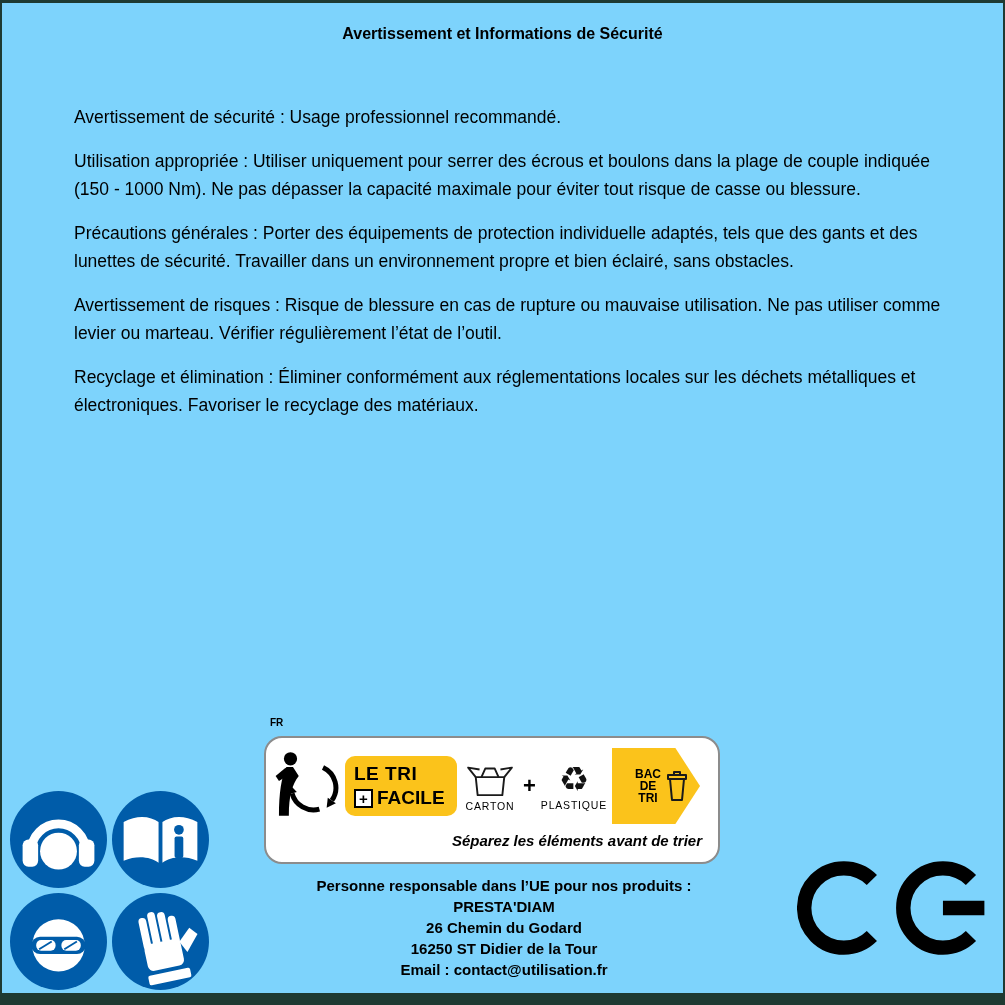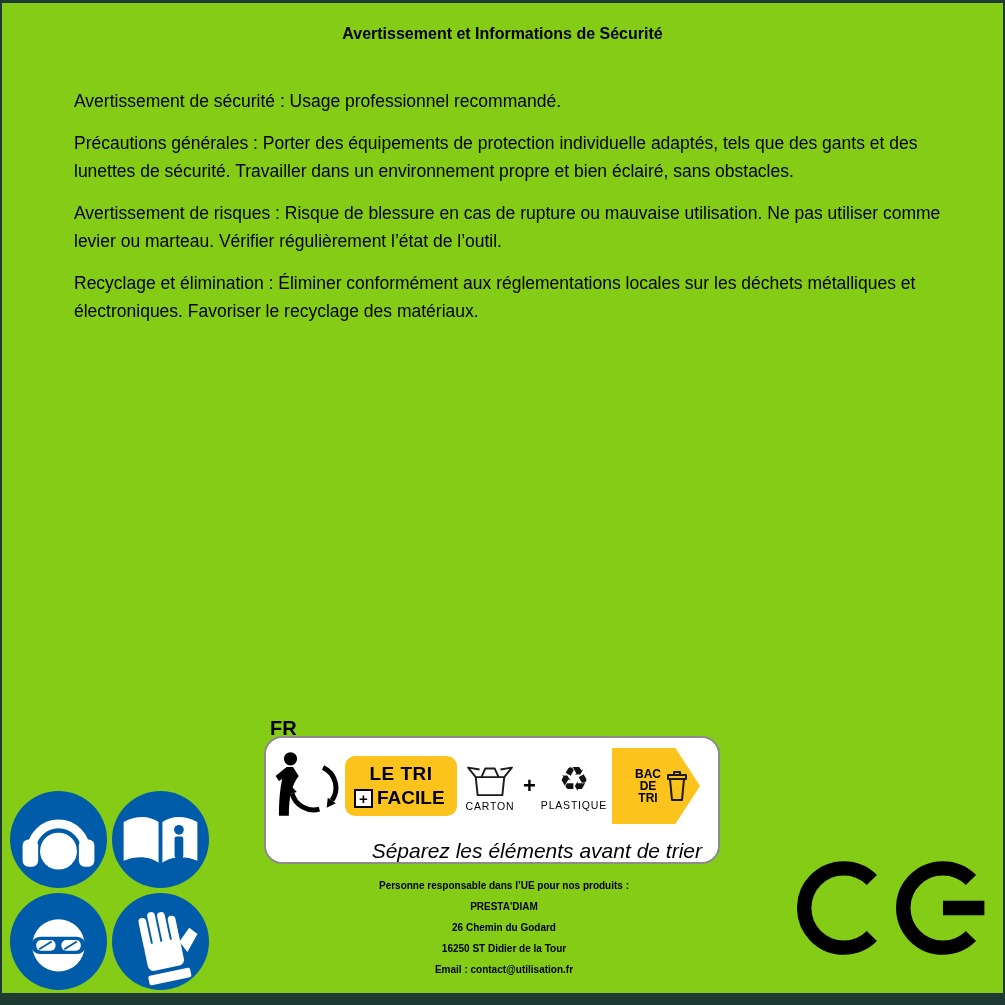--- a/index.html
+++ b/index.html
@@ -5,40 +5,40 @@
   * { margin:0; padding:0; box-sizing:border-box; }
   html,body { background:#fff; }
   body {
     width:1005px; height:1005px;
     font-family:"Liberation Sans", sans-serif;
     color:#000;
   }
   .page {
     position:relative;
     width:1005px; height:1005px;
-    background:#84cc16;
+    background:#7dd3fc;
     border-style:solid;
     border-color:var(--border-dark, #1E3A32);
     border-width:3px 2px 12px 2px;
     overflow:hidden;
   }
   .title {
     margin-top:22px;
     text-align:center;
     font-size:16px;
     font-weight:bold;
   }
   .paragraphs {
     position:absolute;
     left:72px; top:84px;
     width:872px;
     font-size:17.5px;
     line-height:28px;
   }
-  .paragraphs p { margin-bottom:14px; }
+  .paragraphs p { margin-bottom:14px;margin-top:16px; }
   .paragraphs p:nth-child(5) { margin-bottom:26px; }
 
   
   .ppe-grid {
     position:absolute; left:8px; top:788px;
     display:grid;
     grid-template-columns:97px 97px;
     grid-auto-rows:97px;
     gap:5px;
   }
@@ -46,38 +46,37 @@
     width:97px; height:97px; border-radius:50%;
     background:var(--mandatory-blue, #005CA9);
     display:flex; align-items:center; justify-content:center;
     overflow:hidden;
   }
   .ppe svg { width:97px; height:97px; }
 
   
   .fr-label {
     position:absolute; left:268px; top:714px;
-    font-size:20px; font-weight:bold;
+    font-size:10px; font-weight:bold;
   }
   .tri-block {
     position:absolute; left:262px; top:733px;
     width:456px; height:128px;
     background:#fff;
     border:2px solid var(--block-border-gray, #8C8C8C);
     border-radius:18px;
     padding:7px 8px 4px 8px;
   }
   .tri-row { display:flex; align-items:center; gap:5px; height:82px; }
   .triman { width:66px; height:78px; flex:0 0 auto; }
   .tri-banner {
     background:var(--tri-yellow, #FBC31B);
     border-radius:10px;
     width:112px; padding:7px 9px;
     flex:0 0 auto;
-    text-align:center;
   }
   .tri-banner .l1 { font-weight:bold; font-size:19px; letter-spacing:0.5px; }
   .tri-banner .l2 { display:flex; align-items:center; gap:4px; font-weight:bold; font-size:19px; margin-top:2px; }
   .plus-box {
     display:inline-flex; width:19px; height:19px;
     border:2.5px solid #000; background:#fff;
     align-items:center; justify-content:center;
     font-size:15px; font-weight:bold; line-height:1;
   }
   .material { display:flex; flex-direction:column; align-items:center; gap:2px; flex:0 0 auto; }
@@ -89,49 +88,50 @@
     flex:0 0 auto;
     width:88px; height:76px;
     background:var(--tri-yellow, #FBC31B);
     clip-path:polygon(0 0, 72% 0, 100% 50%, 72% 100%, 0 100%);
     display:flex; align-items:center; gap:4px;
     padding-left:23px;
   }
   .bin-text { font-size:12px; font-weight:800; line-height:12px; text-align:center; }
   .bin-icon { width:24px; height:32px; }
   .tri-instruction {
-    margin-top:12px;
+    margin-top:5px;
     text-align:right; padding-right:8px;
-    font-size:21px; font-weight:normal; font-style:italic;
+    font-size:15px; font-weight:bold; font-style:italic;
   }
 
   
   .contact {
     position:absolute; left:252px; top:872px; width:500px;
     text-align:center;
-    font-size:10px; font-weight:bold; line-height:21px;
+    font-size:15px; font-weight:bold; line-height:21px;
   }
 
   
   .ce-mark { position:absolute; left:795px; top:850px; width:200px; height:110px; }
   .ce-mark svg { width:100%; height:100%; }
   .sr-only {
     position:absolute; width:1px; height:1px;
     overflow:hidden; clip:rect(0 0 0 0); white-space:nowrap;
   }
 </style>
 </head>
 <body>
 
 <div class="page">
 
   <h1 class="title">Avertissement et Informations de Sécurité</h1>
 
   <main class="paragraphs">
     <p>Avertissement de sécurité : Usage professionnel recommandé.</p>
+    <p>Utilisation appropriée : Utiliser uniquement pour serrer des écrous et boulons dans la plage de couple indiquée (150 - 1000 Nm). Ne pas dépasser la capacité maximale pour éviter tout risque de casse ou blessure.</p>
     <p>Précautions générales : Porter des équipements de protection individuelle adaptés, tels que des gants et des lunettes de sécurité. Travailler dans un environnement propre et bien éclairé, sans obstacles.</p>
     <p>Avertissement de risques : Risque de blessure en cas de rupture ou mauvaise utilisation. Ne pas utiliser comme levier ou marteau. Vérifier régulièrement l’état de l’outil.</p>
     <p>Recyclage et élimination : Éliminer conformément aux réglementations locales sur les déchets métalliques et électroniques. Favoriser le recyclage des matériaux.</p>
   </main>
 
   <div class="ppe-grid">
     <div class="ppe">
       <svg viewBox="0 0 100 100" aria-hidden="true">
         <circle cx="50" cy="62" r="19" fill="#fff"></circle>
         <path d="M22 62 A28 28 0 1 1 78 62" fill="none" stroke="#fff" stroke-width="9"></path>

